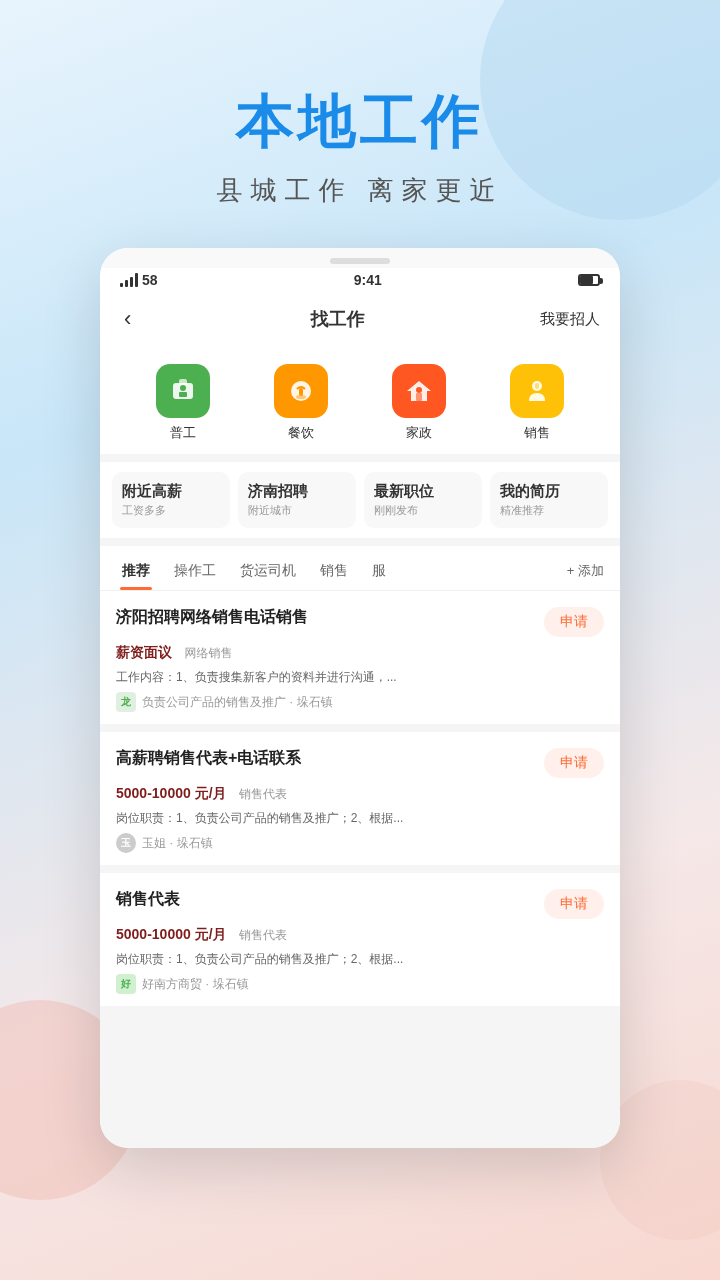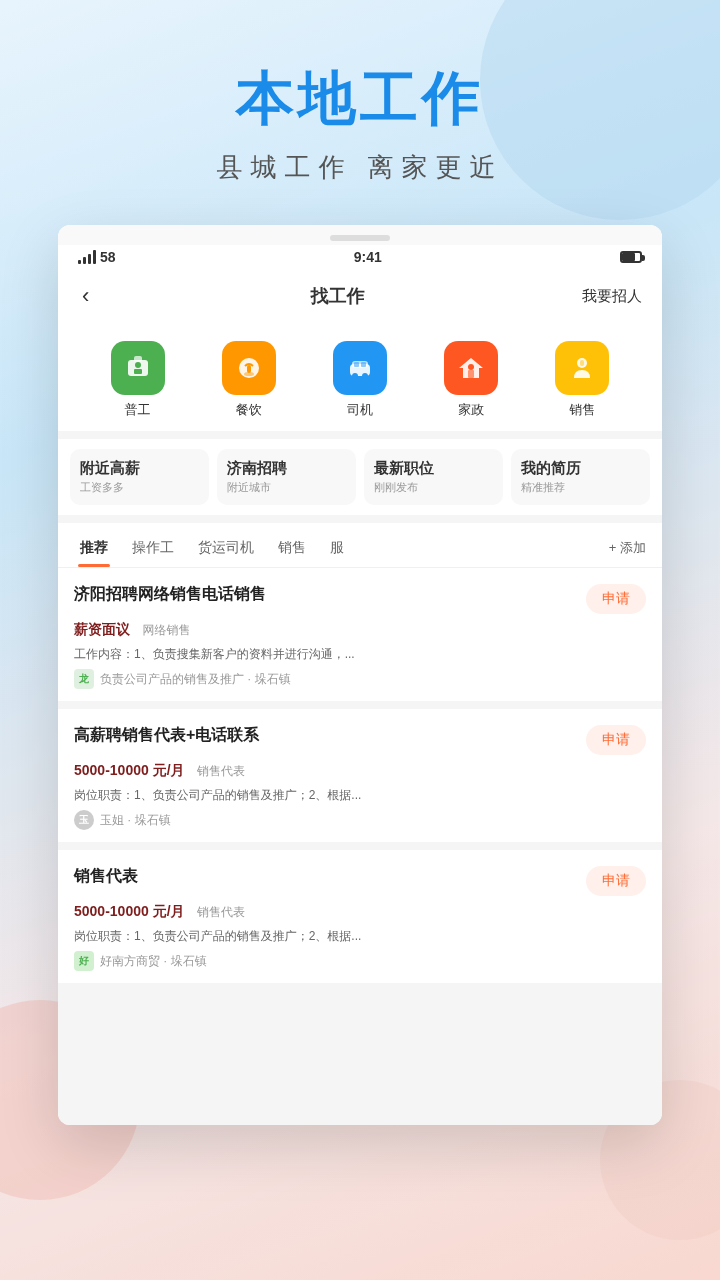--- a/index.html
+++ b/index.html
@@ -47,39 +47,40 @@
       padding: 60px 0 20px;
       position: relative;
       z-index: 2;
     }
     .main-title {
       font-size: 58px;
       font-weight: 900;
       color: #1a8be8;
       letter-spacing: 4px;
       margin-bottom: 12px;
+      margin-top: 23px;
     }
     .sub-title {
       font-size: 26px;
       color: #555;
       letter-spacing: 8px;
     }
 
     
     .phone-container {
       position: relative;
       z-index: 2;
       display: flex;
       justify-content: center;
       margin-top: 20px;
     }
     .phone {
-      width: 604px;
+      width: 520px;
       background: #fff;
-      border-radius: 12px;
+      border-radius: 28px;
       box-shadow: 0 20px 60px rgba(0,0,0,0.15);
       overflow: hidden;
       position: relative;
     }
     .phone-top-bar {
       background: #f9f9f9;
       padding: 10px 30px 0;
       display: flex;
       flex-direction: column;
     }
@@ -389,33 +390,20 @@
             <svg width="28" height="28" viewBox="0 0 28 28" fill="none">
               <circle cx="14" cy="14" r="10" fill="white" opacity="0.9"></circle>
               <path d="M10 12 Q14 8 18 12" stroke="#FF9800" stroke-width="2" fill="none"></path>
               <rect x="12" y="11" width="4" height="8" rx="2" fill="#FF9800"></rect>
               <ellipse cx="14" cy="20" rx="5" ry="2" fill="#FF9800" opacity="0.5"></ellipse>
             </svg>
           </div>
           <span class="category-label">餐饮</span>
         </div>
         <div class="category-item">
-          <div class="category-icon" style="background:#2196F3;">
-            <svg width="28" height="28" viewBox="0 0 28 28" fill="none">
-              <rect x="4" y="10" width="20" height="12" rx="4" fill="white" opacity="0.9"></rect>
-              <rect x="6" y="7" width="16" height="7" rx="3" fill="white" opacity="0.7"></rect>
-              <circle cx="9" cy="22" r="3" fill="#2196F3"></circle>
-              <circle cx="19" cy="22" r="3" fill="#2196F3"></circle>
-              <rect x="8" y="8" width="5" height="5" rx="1" fill="#2196F3" opacity="0.5"></rect>
-              <rect x="15" y="8" width="5" height="5" rx="1" fill="#2196F3" opacity="0.5"></rect>
-            </svg>
-          </div>
-          <span class="category-label">司机</span>
-        </div>
-        <div class="category-item">
           <div class="category-icon" style="background:#FF5722;">
             <svg width="28" height="28" viewBox="0 0 28 28" fill="none">
               <polygon points="14,4 26,14 22,14 22,24 6,24 6,14 2,14" fill="white" opacity="0.9"></polygon>
               <circle cx="14" cy="13" r="3" fill="#FF5722"></circle>
               <rect x="11" y="16" width="6" height="8" rx="1" fill="#FF5722" opacity="0.6"></rect>
             </svg>
           </div>
           <span class="category-label">家政</span>
         </div>
         <div class="category-item">

